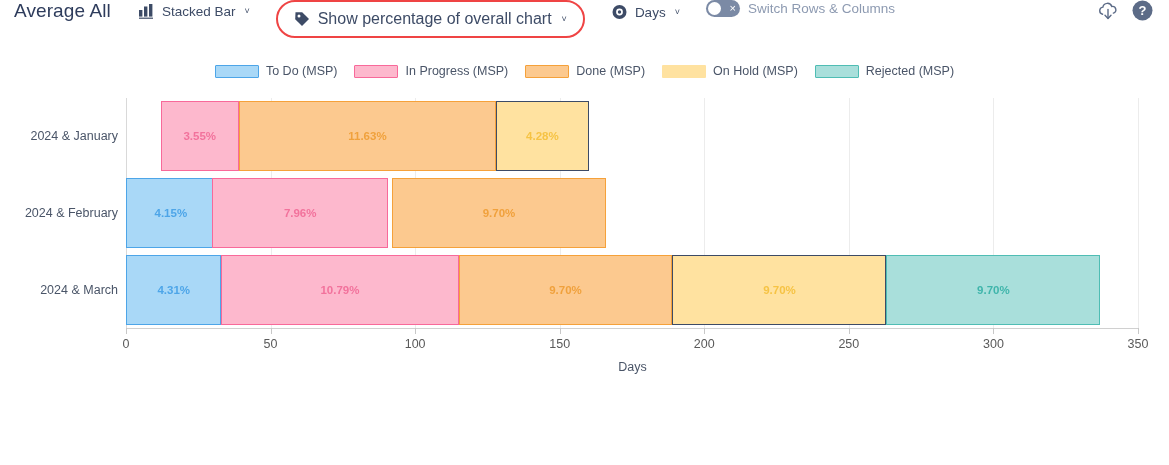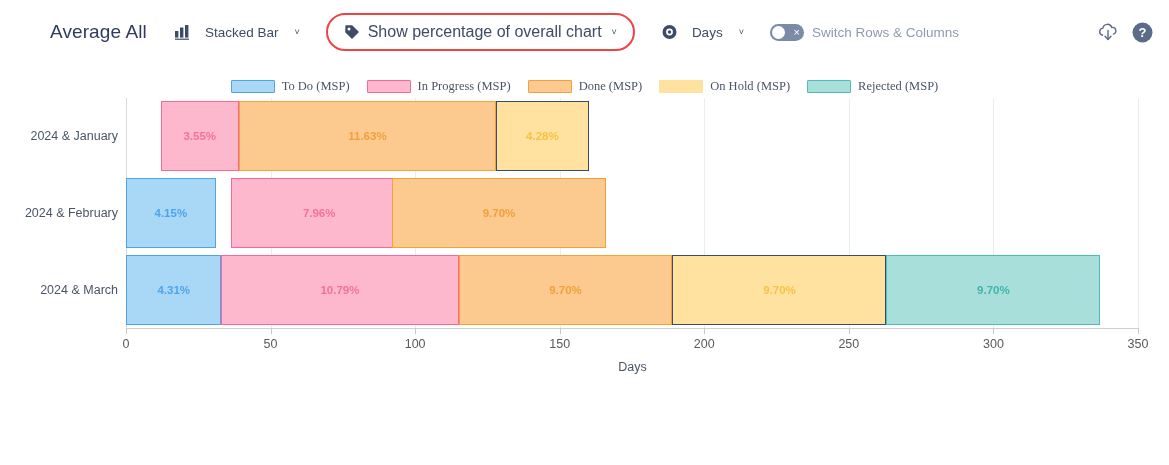--- a/index.html
+++ b/index.html
@@ -10,44 +10,43 @@
     background: #ffffff;
     font-family: "Liberation Sans", sans-serif;
     color: #3d4b66;
     overflow: hidden;
   }
 
   
   .toolbar {
     height: 64px;
     display: flex;
-    align-items: center;
+    align-items: flex-start;
     padding: 0 16px 0 14px;
     position: relative;
-    margin-left: 36px;
   }
   .app-title {
     font-size: 19px;
     color: #2e3c5c;
     font-weight: 400;
     letter-spacing: .1px;
     margin-right: 26px;
     white-space: nowrap;
   }
   .tb-item {
     display: flex;
     align-items: center;
     gap: 7px;
     font-size: 13.5px;
     color: #3d4b66;
     white-space: nowrap;
     cursor: pointer;
     padding: 4px 2px;
   }
-  .tb-gap { margin-right: 24px; gap: 14px; }
+  .tb-gap { margin-right: 24px; }
   .tb-icon { display: inline-flex; align-items: center; }
   .caret {
     font-size: 9px;
     color: #3d4b66;
     margin-left: 2px;
     line-height: 1;
   }
 
   .highlight-box {
     border: 2px solid #ef4444;
@@ -102,24 +101,23 @@
     display: flex;
     align-items: center;
     gap: 13px;
   }
   .icon-btn { cursor: pointer; display: inline-flex; }
 
   
   .legend {
     display: flex;
     justify-content: center;
-    align-items: flex-end;
+    align-items: flex-start;
     gap: 17px;
     height: 30px;
-    font-family: Liberation Serif, serif;
   }
   .legend-item {
     display: flex;
     align-items: center;
     gap: 7px;
     cursor: pointer;
   }
   .legend-swatch {
     width: 44px;
     height: 13px;
@@ -323,21 +321,21 @@
           <span class="seg-label" style="color: rgb(240, 161, 60);">11.63%</span>
         </div>
         <div class="seg" style="left: 370.103px; width: 92.5257px; background: rgb(255, 226, 160);">
           <span class="seg-label" style="color: rgb(246, 195, 68);">4.28%</span>
         </div>
       </div>
       <div class="bar-row" style="top: 80px; height: 70px; width: 1012px;">
         <div class="seg" style="left: 0px; width: 89.6343px; background: rgb(169, 216, 247); border-color: rgb(77, 165, 232);">
           <span class="seg-label" style="color: rgb(77, 165, 232);">4.15%</span>
         </div>
-        <div class="seg" style="left: 105px; width: 176.377px; background: rgb(253, 184, 205); border-color: rgb(248, 105, 154);">
+        <div class="seg" style="left: 86px; width: 176.377px; background: rgb(253, 184, 205); border-color: rgb(248, 105, 154);">
           <span class="seg-label" style="color: rgb(242, 114, 156);">7.96%</span>
         </div>
         <div class="seg" style="left: 266.011px; width: 213.966px; background: rgb(252, 201, 143); border-color: rgb(245, 161, 58);">
           <span class="seg-label" style="color: rgb(240, 161, 60);">9.70%</span>
         </div>
       </div>
       <div class="bar-row" style="top: 156.667px; height: 70px; width: 1012px;">
         <div class="seg" style="left: 0px; width: 95.4171px; background: rgb(169, 216, 247); border-color: rgb(77, 165, 232);">
           <span class="seg-label" style="color: rgb(77, 165, 232);">4.31%</span>
         </div>

